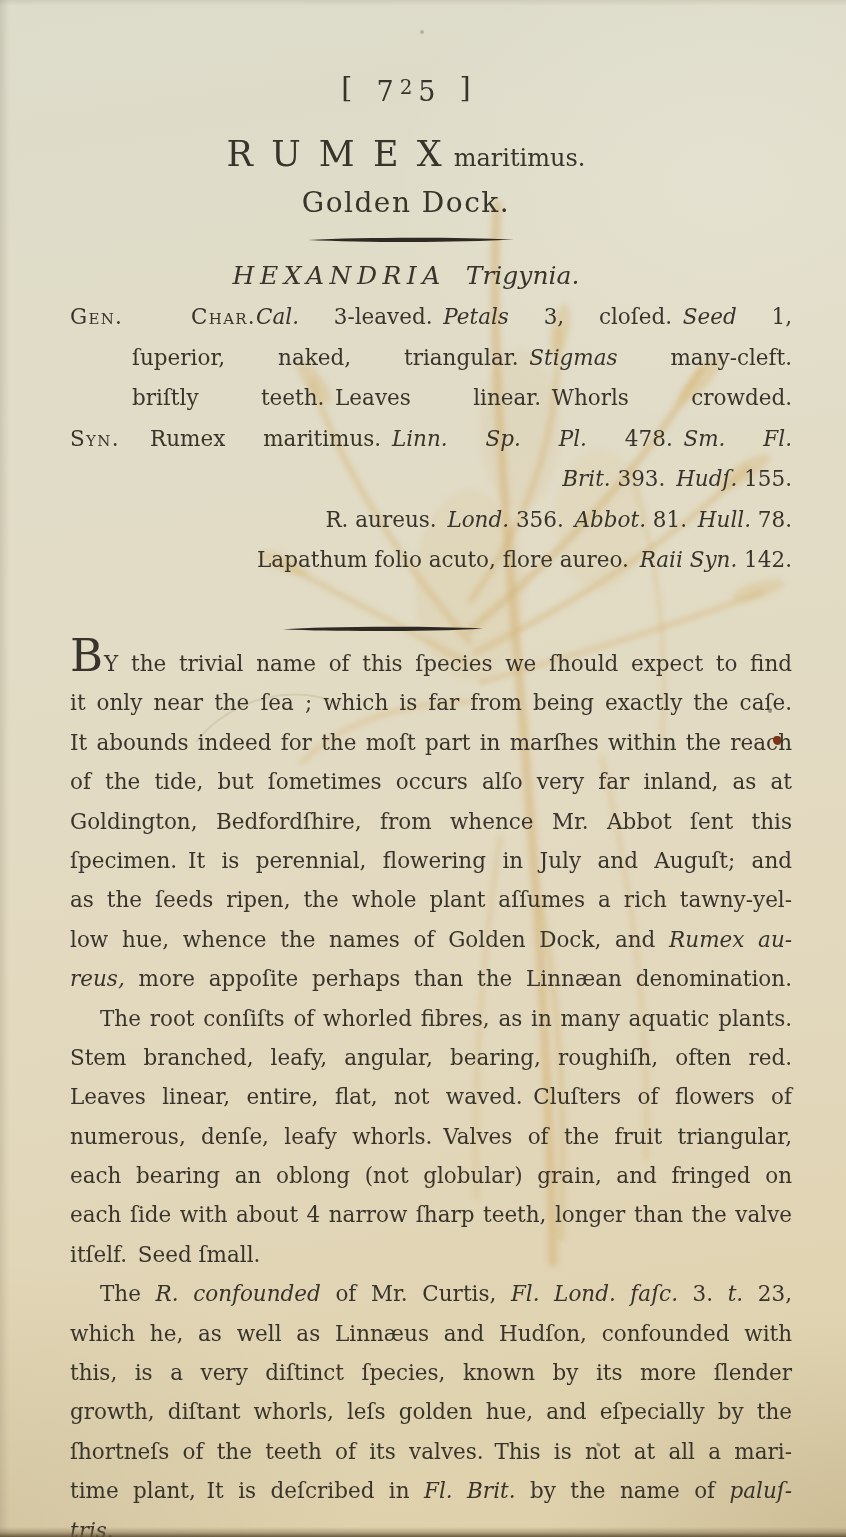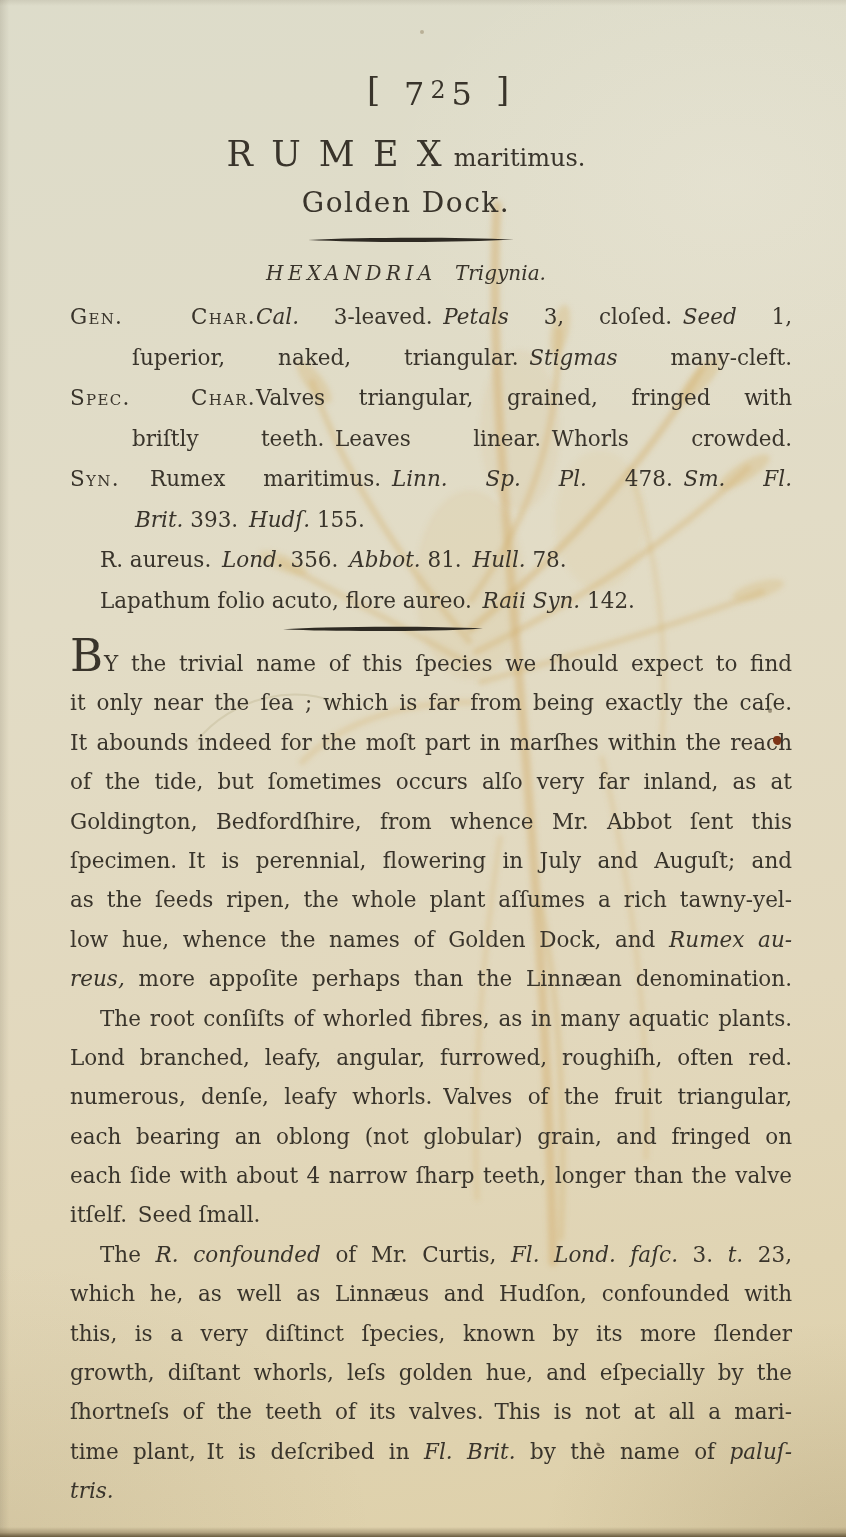--- a/index.html
+++ b/index.html
@@ -8,40 +8,40 @@
     background:
       radial-gradient(500px 360px at 86% 12%, rgba(248,246,238,0.20), transparent 70%),
       radial-gradient(420px 300px at 100% 100%, rgba(120,100,62,0.18), transparent 72%),
       radial-gradient(520px 380px at 0% 100%, rgba(130,112,74,0.12), transparent 72%),
       linear-gradient(172deg,#dddcca 0%,#e2dcc6 38%,#e2d8bd 66%,#ded0a9 100%);
     font-family:"DejaVu Serif","Liberation Serif",serif;
     color:#39342b;
   }
   .ghost{position:absolute;left:0;top:0;z-index:1;}
   .hdr{position:absolute;left:0;width:812px;text-align:center;z-index:2;}
-  #pagenum{top:70px;font-size:32px;margin-left:32px;}
+  #pagenum{top:70px;font-size:27px;}
   #pagenum .bracket{font-size:1.06em;margin:0 21px;}
   #pagenum .dig{display:inline-block;margin:0 3px;}
   #pagenum .dig-desc{position:relative;top:4px;}
   #pagenum .dig-mid{font-size:0.74em;position:relative;top:-3px;}
   #titleline{top:134px;}
   .genus{font-size:35px;letter-spacing:0.52em;margin-right:-0.52em;}
   .speciesn{font-size:24px;margin-left:7px;}
   #subtitle{top:186px;font-size:28px;letter-spacing:1.5px;}
-  #classline{top:261px;font-size:20px;font-style:italic;}
+  #classline{top:261px;font-size:25px;font-style:italic;}
   .cls{letter-spacing:0.22em;}
   .ord{margin-left:12px;}
   .rule{position:absolute;z-index:2;height:8px;}
   #rule1{left:308px;top:229px;width:206px;}
   #rule2{left:283px;top:618px;width:200px;}
   .col{position:absolute;left:70px;width:722px;z-index:2;}
   #desc{top:297px;}
   #bodytext{top:644px;}
   .tline{font-size:21.5px;}
-  #desc .tline{height:40.5px;line-height:40.5px;}
+  #desc .tline{height:40.5px;line-height:40.5px;text-align:right;}
   #bodytext .tline{height:39.4px;line-height:39.4px;}
   .just{text-align:justify;text-align-last:justify;}
   .ind-1{padding-left:30px;}
   .ind-2{padding-left:62px;}
   .ind-3{padding-left:65px;}
   .sc-label{font-variant:small-caps;letter-spacing:0.06em;display:inline-block;}
   .sc-label.wide{min-width:186px;}
   .sc-label.narrow{min-width:80px;}
   .it{font-style:italic;}
   .dropcap{font-size:45px;line-height:0;letter-spacing:1px;}
@@ -115,21 +115,20 @@
   </div>
 
   <div class="hdr" id="classline">
     <span class="cls">HEXANDRIA</span>
     <span class="ord">Trigynia.</span>
   </div>
 
   <div class="col" id="desc">
       <div class="tline ind-0 just"><span class="sc-label wide">Gen. Char.</span><span class="it">Cal.</span><span class="ro"> 3-leaved. </span><span class="it">Petals</span><span class="ro"> 3, cloſed. </span><span class="it">Seed</span><span class="ro"> 1,</span></div>
       <div class="tline ind-2 just"><span class="ro">ſuperior, naked, triangular. </span><span class="it">Stigmas</span><span class="ro"> many-cleft.</span></div>
-      <div class="tline ind-0 just"><span class="sc-label wide">Spec. Char.</span><span class="ro">Valves triangular, grained, fringed with</span></div>
       <div class="tline ind-2 just"><span class="ro">briſtly teeth. Leaves linear. Whorls crowded.</span></div>
       <div class="tline ind-0 just"><span class="sc-label narrow">Syn.</span><span class="ro">Rumex maritimus. </span><span class="it">Linn. Sp. Pl.</span><span class="ro"> 478. </span><span class="it">Sm. Fl.</span></div>
       <div class="tline ind-3"><span class="it">Brit.</span><span class="ro"> 393. </span><span class="it">Hudſ.</span><span class="ro"> 155.</span></div>
       <div class="tline ind-1"><span class="ro">R. aureus. </span><span class="it">Lond.</span><span class="ro"> 356. </span><span class="it">Abbot.</span><span class="ro"> 81. </span><span class="it">Hull.</span><span class="ro"> 78.</span></div>
       <div class="tline ind-1"><span class="ro">Lapathum folio acuto, flore aureo. </span><span class="it">Raii Syn.</span><span class="ro"> 142.</span></div>
     </div>
 
   <div class="rule" id="rule2">
     <svg width="200" height="8" viewBox="0 0 200 8">
         <path d="M0,4.2 C52,1.2 146,1.0 200,3.4 C146,6.8 52,6.8 0,4.2 Z" fill="#2e2a23"></path>
@@ -140,21 +139,22 @@
       <div class="tline ind-0 just"><span class="dropcap">B</span><span class="ro">Y the trivial name of this ſpecies we ſhould expect to find</span></div>
       <div class="tline ind-0 just"><span class="ro">it only near the ſea ; which is far from being exactly the caſe.</span></div>
       <div class="tline ind-0 just"><span class="ro">It abounds indeed for the moſt part in marſhes within the reach</span></div>
       <div class="tline ind-0 just"><span class="ro">of the tide, but ſometimes occurs alſo very far inland, as at</span></div>
       <div class="tline ind-0 just"><span class="ro">Goldington, Bedfordſhire, from whence Mr. Abbot ſent this</span></div>
       <div class="tline ind-0 just"><span class="ro">ſpecimen. It is perennial, flowering in July and Auguſt; and</span></div>
       <div class="tline ind-0 just"><span class="ro">as the ſeeds ripen, the whole plant aſſumes a rich tawny-yel-</span></div>
       <div class="tline ind-0 just"><span class="ro">low hue, whence the names of Golden Dock, and </span><span class="it">Rumex au-</span></div>
       <div class="tline ind-0 just"><span class="it">reus,</span><span class="ro"> more appoſite perhaps than the Linnæan denomination.</span></div>
       <div class="tline ind-1 just"><span class="ro">The root conſiſts of whorled fibres, as in many aquatic plants.</span></div>
-      <div class="tline ind-0 just"><span class="ro">Lond branched, leafy, angular, furrowed, roughiſh, often red.</span></div>
+      <div class="tline ind-0 just"><span class="ro">Stem branched, leafy, angular, bearing, roughiſh, often red.</span></div>
+      <div class="tline ind-0 just"><span class="ro">Leaves linear, entire, flat, not waved. Cluſters of flowers of</span></div>
       <div class="tline ind-0 just"><span class="ro">numerous, denſe, leafy whorls. Valves of the fruit triangular,</span></div>
       <div class="tline ind-0 just"><span class="ro">each bearing an oblong (not globular) grain, and fringed on</span></div>
       <div class="tline ind-0 just"><span class="ro">each ſide with about 4 narrow ſharp teeth, longer than the valve</span></div>
       <div class="tline ind-0"><span class="ro">itſelf. Seed ſmall.</span></div>
       <div class="tline ind-1 just"><span class="ro">The </span><span class="it">R. confounded</span><span class="ro"> of Mr. Curtis, </span><span class="it">Fl. Lond. faſc.</span><span class="ro"> 3. </span><span class="it">t.</span><span class="ro"> 23,</span></div>
       <div class="tline ind-0 just"><span class="ro">which he, as well as Linnæus and Hudſon, confounded with</span></div>
       <div class="tline ind-0 just"><span class="ro">this, is a very diſtinct ſpecies, known by its more ſlender</span></div>
       <div class="tline ind-0 just"><span class="ro">growth, diſtant whorls, leſs golden hue, and eſpecially by the</span></div>
       <div class="tline ind-0 just"><span class="ro">ſhortneſs of the teeth of its valves. This is not at all a mari-</span></div>
       <div class="tline ind-0 just"><span class="ro">time plant, It is deſcribed in </span><span class="it">Fl. Brit.</span><span class="ro"> by the name of </span><span class="it">paluſ-</span></div>

